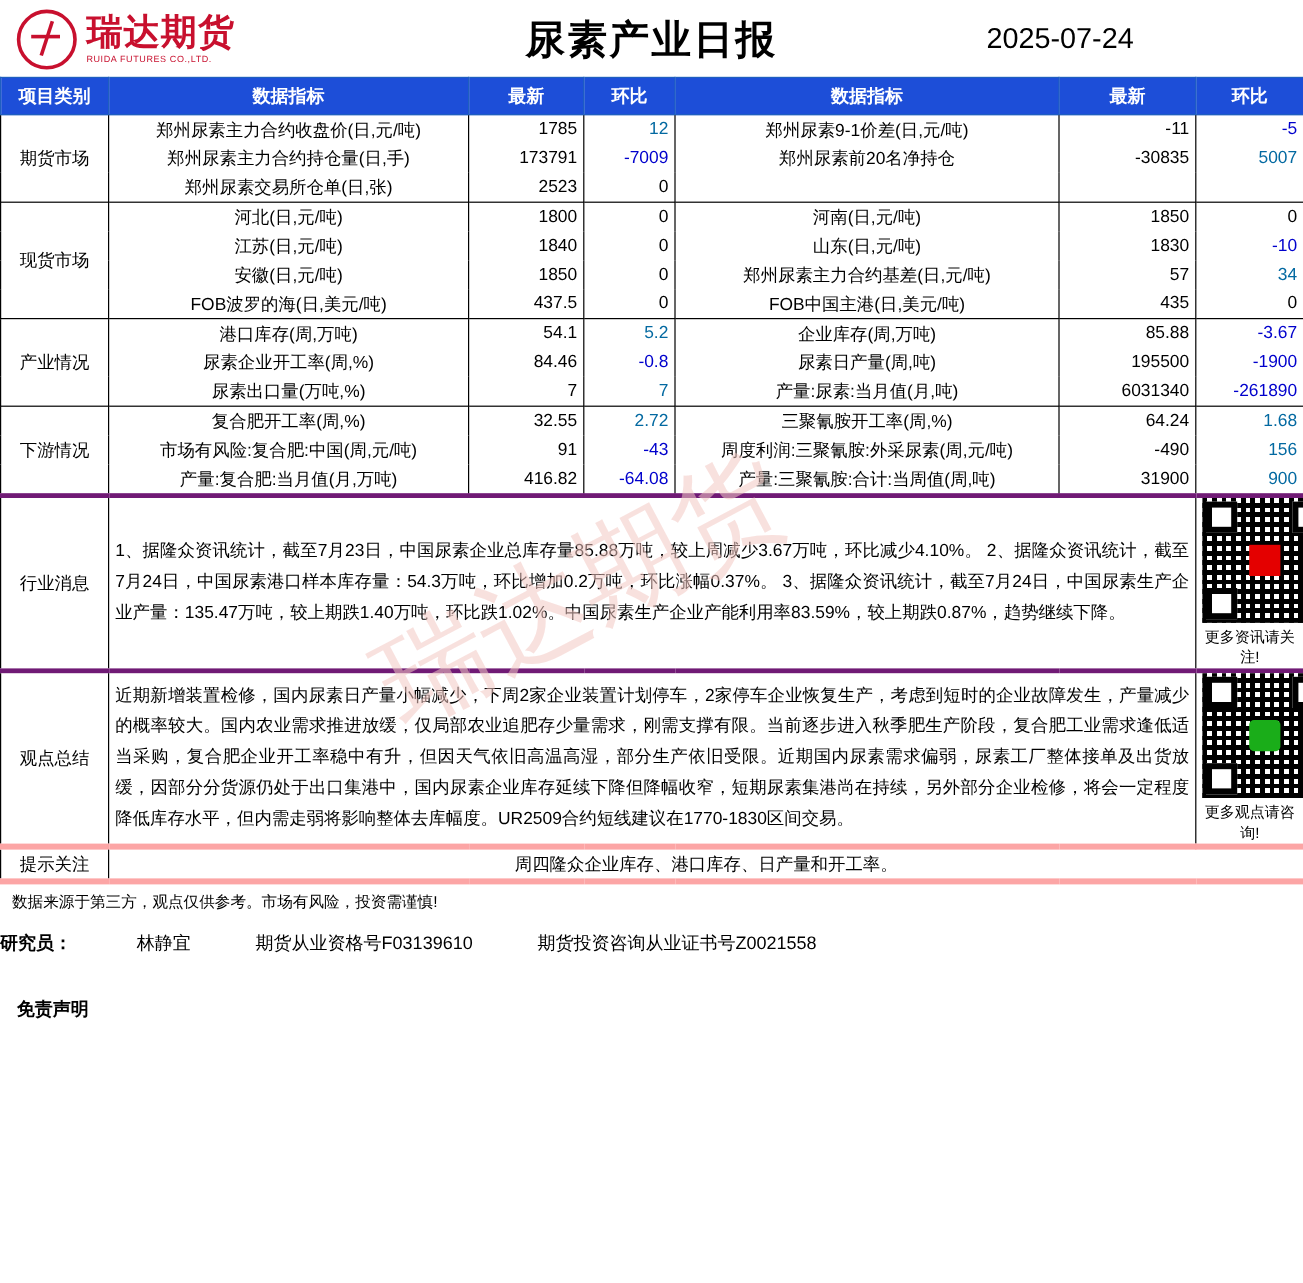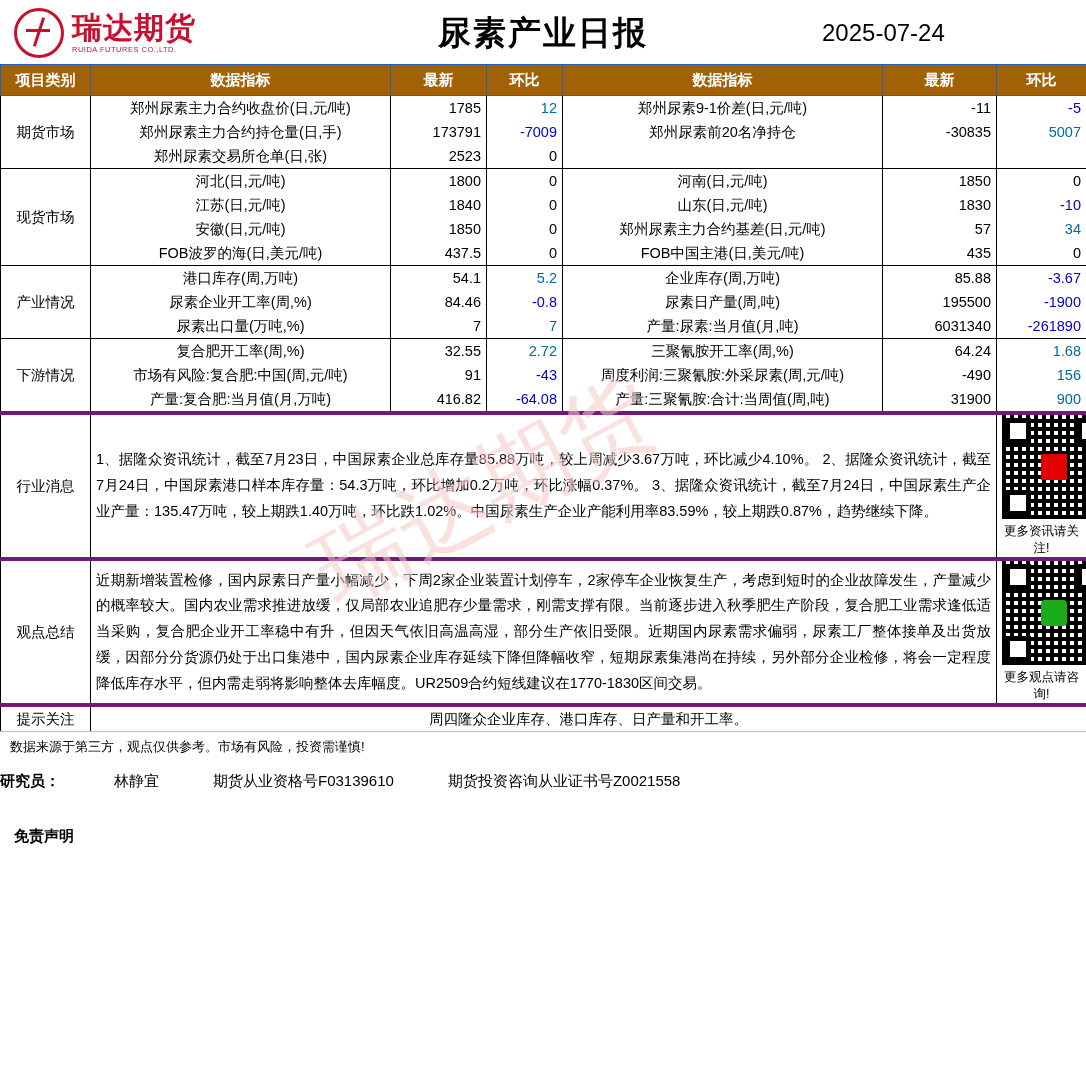--- a/index.html
+++ b/index.html
@@ -35,21 +35,21 @@
   .logo-en{font-size:7.5px;color:#c8102e;letter-spacing:.5px;margin-top:2px;}
   .doc-title{
     font-size:33px;font-weight:bold;text-align:center;flex:1;
     letter-spacing:2px;
   }
   .doc-date{font-size:24px;min-width:250px;text-align:left;}
 
   
   table.main{border-collapse:collapse;width:1086px;table-layout:fixed;}
   table.main th{
-    background:#a16207;color:#fff;font-size:15px;font-weight:bold;
+    background:#1d4ed8;color:#fff;font-size:15px;font-weight:bold;
     height:28px;text-align:center;border:1px solid #1f5fbf;
   }
   table.main td{
     font-size:14.5px;height:24px;padding:0 5px;
     border-left:1px solid #000;border-right:1px solid #000;
   }
   .cat{
     text-align:center;font-size:15px;border:1px solid #000;
     border-top:1px solid #000;border-bottom:1px solid #000;
   }
@@ -79,21 +79,21 @@
   .qr .eye.tl{left:3px;top:3px;}
   .qr .eye.tr{right:3px;top:3px;}
   .qr .eye.bl{left:3px;bottom:3px;}
   .qr .mid{
     position:absolute;left:50%;top:50%;transform:translate(-50%,-50%);
     width:26px;height:26px;background:#e40000;
   }
   .qr .mid.green{background:#1aad19;border-radius:4px;}
   .qr-cap{font-size:12.5px;}
 
-  .note-row td{font-size:15px;padding:6px 12px;border:1px solid #fca5a5;text-align:center;}
+  .note-row td{font-size:15px;padding:6px 12px;border:5px solid #fca5a5;text-align:center;}
 
   .src{font-size:13px;padding:6px 10px 2px 10px;}
   .researcher{
     display:flex;gap:54px;font-size:15px;padding:14px 0 6px 0;
     justify-content:flex-start;
   }
   .researcher .k{font-weight:bold;}
 
   .disc-title{font-size:15px;font-weight:bold;padding:30px 14px 6px 14px;}
   .disc-body{

